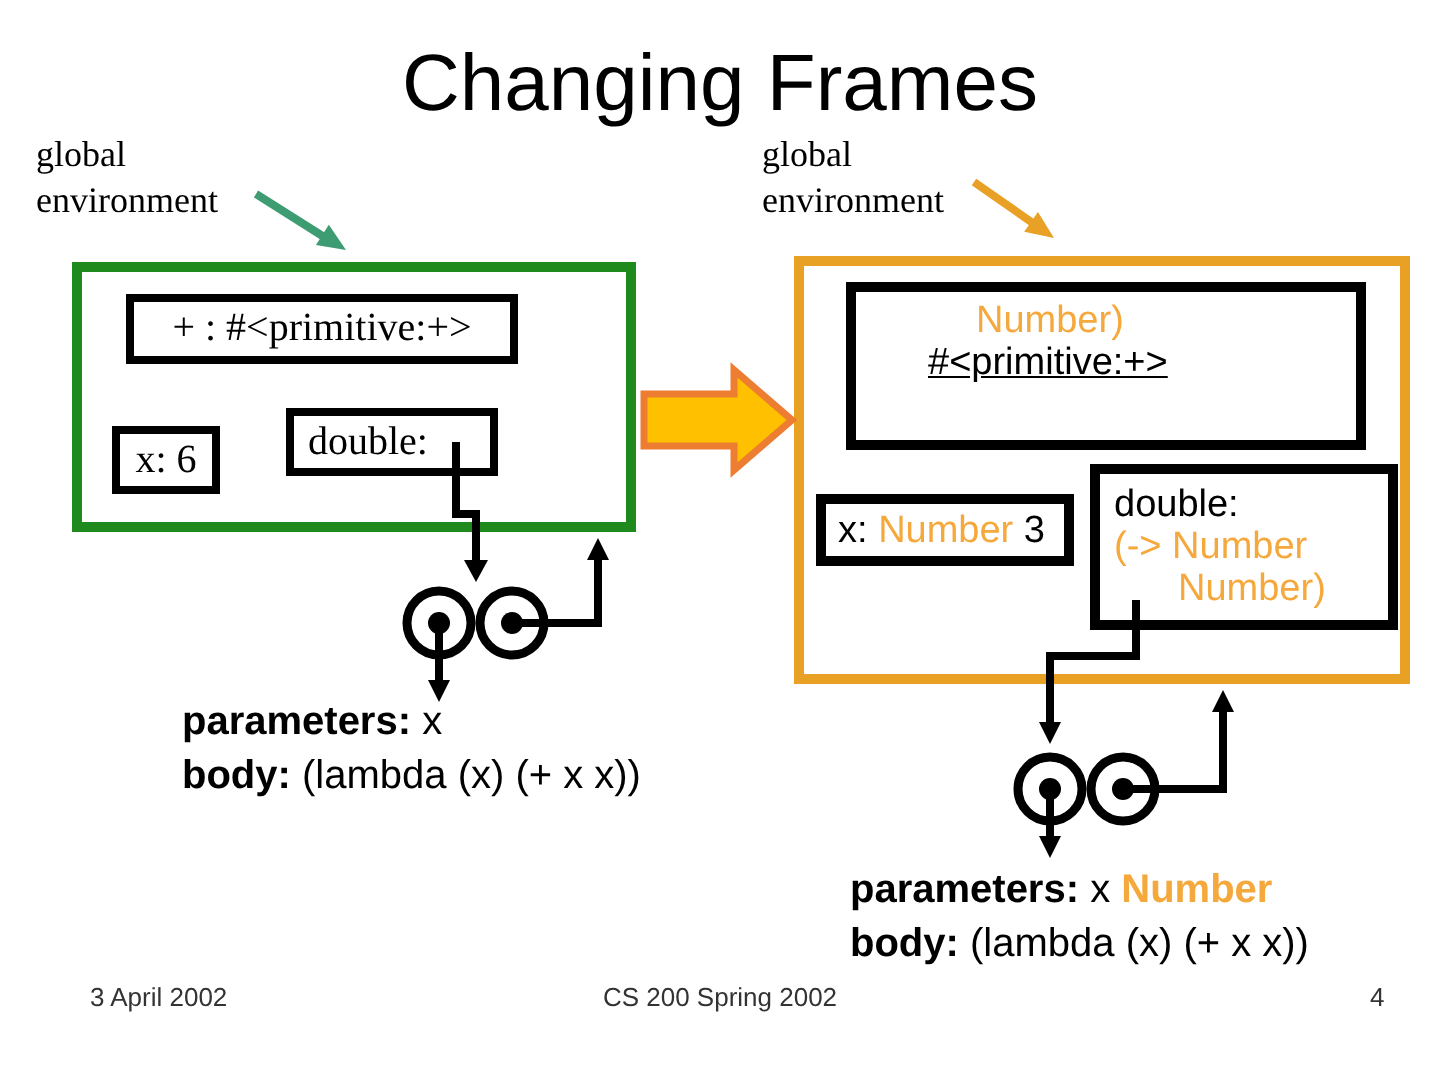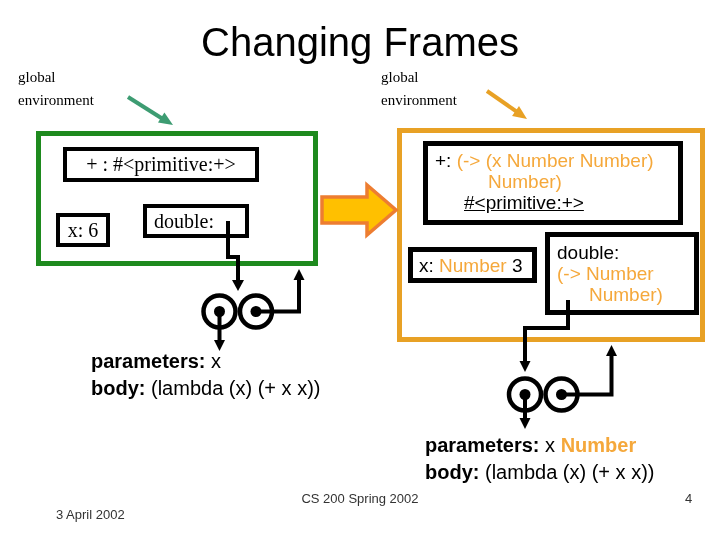--- a/index.html
+++ b/index.html
@@ -1,20 +1,20 @@
 <!DOCTYPE html>
 <html><head>
 <meta charset="utf-8">
 <style>
   html,body{margin:0;padding:0;background:#fff;}
   .page{position:relative;width:720px;height:540px;background:#ffffff;overflow:hidden;
         font-family:"Liberation Sans",sans-serif;color:#000;border-radius:11px;}
   .abs{position:absolute;}
   #title{left:0;top:20px;width:720px;text-align:center;font-size:40px;line-height:44px;}
-  .env-label{font-family:"Liberation Serif",serif;font-size:15px;line-height:23px;}
+  .env-label{font-family:"Liberation Serif",serif;font-size:18px;line-height:23px;}
   #env-label-left{left:18px;top:66px;}
   #env-label-right{left:381px;top:66px;}
 
   .green-frame{left:36px;top:131px;width:282px;height:135px;border:5px solid #1E8A1E;box-sizing:border-box;}
   .orange-frame{left:397px;top:128px;width:308px;height:214px;border:5px solid #E8A125;box-sizing:border-box;}
 
   .bbox{box-sizing:border-box;border:4px solid #000;background:#fff;font-size:20px;font-family:Liberation Serif, serif;}
   .rbox{box-sizing:border-box;border:5px solid #000;background:#fff;font-size:19px;line-height:21px;}
   .cc{display:flex;align-items:center;justify-content:center;}
   .cl{display:flex;align-items:center;}
@@ -30,21 +30,21 @@
   .ind-15{margin-left:29px;text-decoration:underline;}
   .ind-32{margin-left:32px;}
   .orange{color:#F5A83B;}
   b.orange{color:#F5A83B;}
 
   .proc{font-size:20px;line-height:27px;margin-left:17px;}
   #proc-left{left:74px;top:348px;}
   #proc-right{left:408px;top:432px;}
 
   .footer{font-size:13px;color:#333;}
-  #footer-date{left:56px;top:491px;margin-top:16px;}
+  #footer-date{left:45px;top:491px;}
   #footer-course{left:0;top:491px;width:720px;text-align:center;}
   #footer-page{left:685px;top:491px;}
 
   svg.overlay{position:absolute;left:0;top:0;pointer-events:none;}
 </style>
 </head>
 <body>
 
 <div class="page">
 
@@ -60,21 +60,20 @@
     <div>environment</div>
   </div>
 
   <div class="abs green-frame"></div>
   <div class="abs bbox cc" id="lf-plus">+ : #&lt;primitive:+&gt;</div>
   <div class="abs bbox cc" id="lf-x">x: 6</div>
   <div class="abs bbox cl" id="lf-double">double:</div>
 
   <div class="abs orange-frame"></div>
   <div class="abs rbox" id="rt-plus">
-    <div><span>+:</span> <span class="orange">(-&gt; (x Number Number)</span></div>
     <div class="ind-53 orange">Number)</div>
     <div class="ind-15">#&lt;primitive:+&gt;</div>
   </div>
   <div class="abs rbox cl" id="rt-x">
     <span>x:</span>&nbsp;<span class="orange">Number</span>&nbsp;<span>3</span>
   </div>
   <div class="abs rbox" id="rt-double">
     <div>double:</div>
     <div class="orange">(-&gt; Number</div>
     <div class="ind-32 orange">Number)</div>

